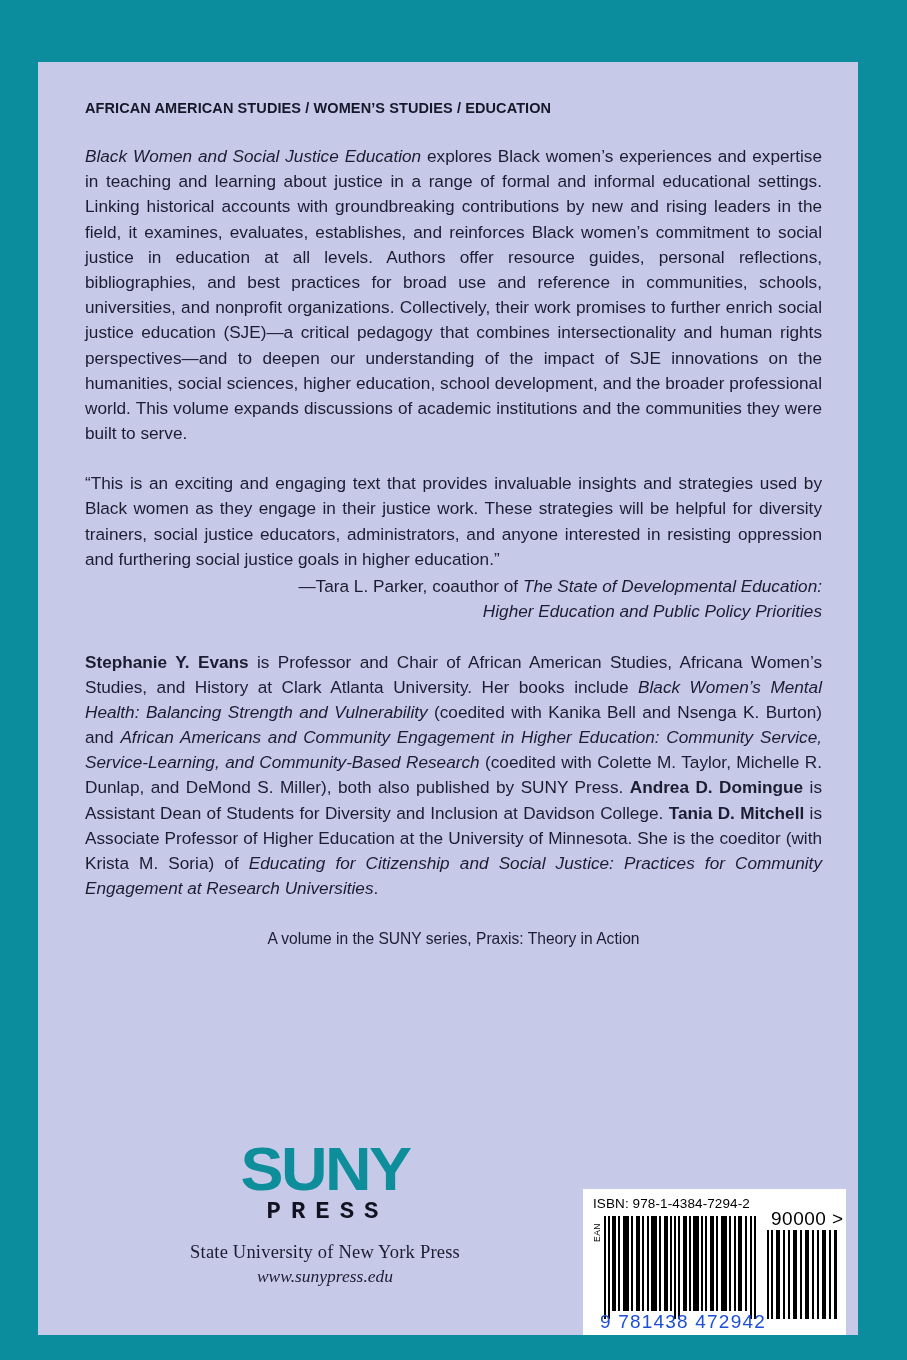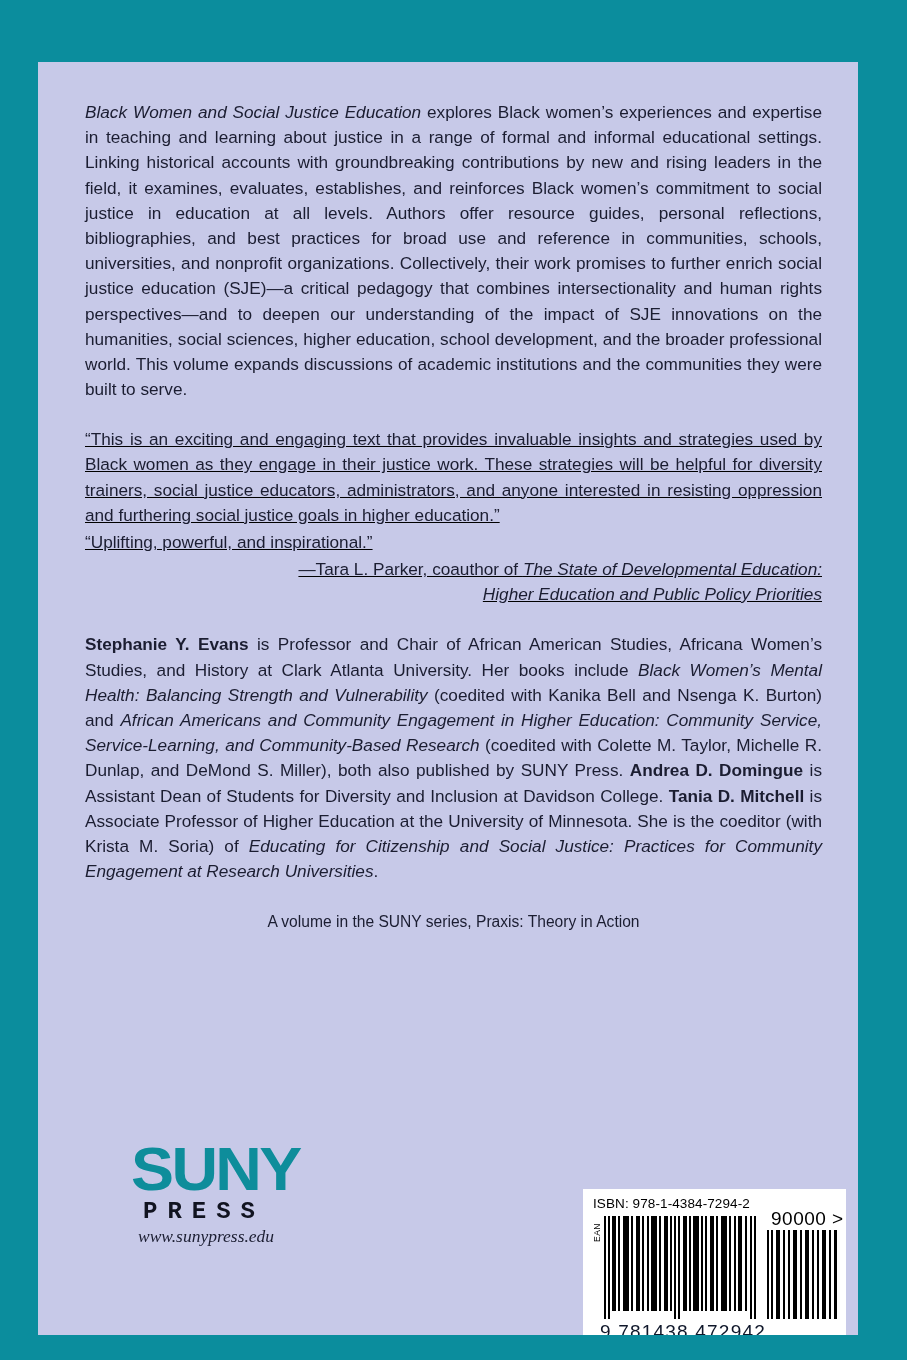--- a/index.html
+++ b/index.html
@@ -69,21 +69,21 @@
   .attrib {
     font-size: 17.2px;
     line-height: 1.44;
     color: #1b1d31;
     text-align: right;
     margin: 0 0 26px 0;
   }
   .attrib .ln { display: block; }
   .attrib i { font-style: italic; }
 
-  .quote-block { margin-bottom: 0; text-decoration: underline; }
+  .quote-block { margin-bottom: 0; }
   .quote-block .para { margin-bottom: 2px; }
 
   .shortquote {
     font-size: 17.2px;
     line-height: 1.45;
     color: #1b1d31;
     margin: 0 0 2px 0;
     text-align: left;
   }
 
@@ -92,24 +92,24 @@
     line-height: 1.44;
     color: #1b1d31;
     margin: 0;
     text-align: center;
   }
   .series .ln { display: block; }
 
   
   #logo-block {
     position: absolute;
-    left: 100px;
+    left: 112px;
     top: 1078px;
     width: 350px;
-    text-align: left;
+    text-align: center;
   }
   .suny-word {
     font-family: "Liberation Sans", sans-serif;
     font-weight: bold;
     font-size: 62px;
     letter-spacing: -2.5px;
     color: #0e8d9b;
     line-height: 0.92;
     margin: 0;
     -webkit-transform: scaleX(1.04);
@@ -186,25 +186,25 @@
   .addon-bars {
     position: absolute;
     left: 175px;
     top: 16px;
     width: 72px;
     height: 89px;
   }
   .digits {
     position: absolute;
     left: 8px;
-    top: 107px;
+    top: 97px;
     width: 160px;
     font-family: "Liberation Sans", sans-serif;
     font-size: 19px;
-    color: #0f172a;
+    color: #1d4ed8;
     letter-spacing: 1.2px;
     white-space: nowrap;
   }
   .addon-num {
     position: absolute;
     left: 179px;
     top: -6px;
     font-family: "Liberation Sans", sans-serif;
     font-size: 19px;
     color: #000;
@@ -214,46 +214,47 @@
 </style>
 </head>
 <body>
 
 <div id="cover">
 
   <div id="panel">
 
     <div id="content">
 
+      <p class="kicker">AFRICAN AMERICAN STUDIES / WOMEN’S STUDIES / EDUCATION</p>
 
       <p class="para"><i>Black Women and Social Justice Education</i><span> explores Black women’s experiences and expertise in teaching and learning about justice in a range of formal and informal educational settings. Linking historical accounts with groundbreaking contributions by new and rising leaders in the field, it examines, evaluates, establishes, and reinforces Black women’s commitment to social justice in education at all levels. Authors offer resource guides, personal reflections, bibliographies, and best practices for broad use and reference in communities, schools, universities, and nonprofit organizations. Collectively, their work promises to further enrich social justice education (SJE)—a critical pedagogy that combines intersectionality and human rights perspectives—and to deepen our understanding of the impact of SJE innovations on the humanities, social sciences, higher education, school development, and the broader professional world. This volume expands discussions of academic institutions and the communities they were built to serve.</span></p>
 
       <div class="quote-block">
         <p class="para">“This is an exciting and engaging text that provides invaluable insights and strategies used by Black women as they engage in their justice work. These strategies will be helpful for diversity trainers, social justice educators, administrators, and anyone interested in resisting oppression and furthering social justice goals in higher education.”</p>
       </div>
 
       <div class="quote-block">
-        <p class="shortquote">“Uplifting, powerful, and inspirational.”</p>
         <p class="attrib">
           <span class="ln"><span>—Tara L. Parker, coauthor of </span><i>The State of Developmental Education:</i></span>
           <span class="ln"><i>Higher Education and Public Policy Priorities</i></span>
         </p>
       </div>
 
       <p class="para last-blurb"><b>Stephanie Y. Evans</b><span> is Professor and Chair of African American Studies, Africana Women’s Studies, and History at Clark Atlanta University. Her books include </span><i>Black Women’s Mental Health: Balancing Strength and Vulnerability</i><span> (coedited with Kanika Bell and Nsenga K. Burton) and </span><i>African Americans and Community Engagement in Higher Education: Community Service, Service-Learning, and Community-Based Research</i><span> (coedited with Colette M. Taylor, Michelle R. Dunlap, and DeMond S. Miller), both also published by SUNY Press. </span><b>Andrea D. Domingue</b><span> is Assistant Dean of Students for Diversity and Inclusion at Davidson College. </span><b>Tania D. Mitchell</b><span> is Associate Professor of Higher Education at the University of Minnesota. She is the coeditor (with Krista M. Soria) of </span><i>Educating for Citizenship and Social Justice: Practices for Community Engagement at Research Universities</i><span>.</span></p>
 
       <p class="series">
         <span class="ln">A volume in the SUNY series, Praxis: Theory in Action</span>
       </p>
 
     </div>
 
     <div id="logo-block">
       <div class="suny-word">SUNY</div>
       <div class="press-word">PRESS</div>
+      <div class="suny-sub">State University of New York Press</div>
       <div class="suny-url">www.sunypress.edu</div>
     </div>
 
     <div id="barcode-box">
       <div class="isbn-line">ISBN: 978-1-4384-7294-2</div>
       <div class="bars-row">
         <div class="ean-label">EAN</div>
 
         <svg class="main-bars" viewBox="0 0 152 103" preserveAspectRatio="none" shape-rendering="crispEdges">
           <rect x="0" y="0" width="2" height="103" fill="#000"></rect>

